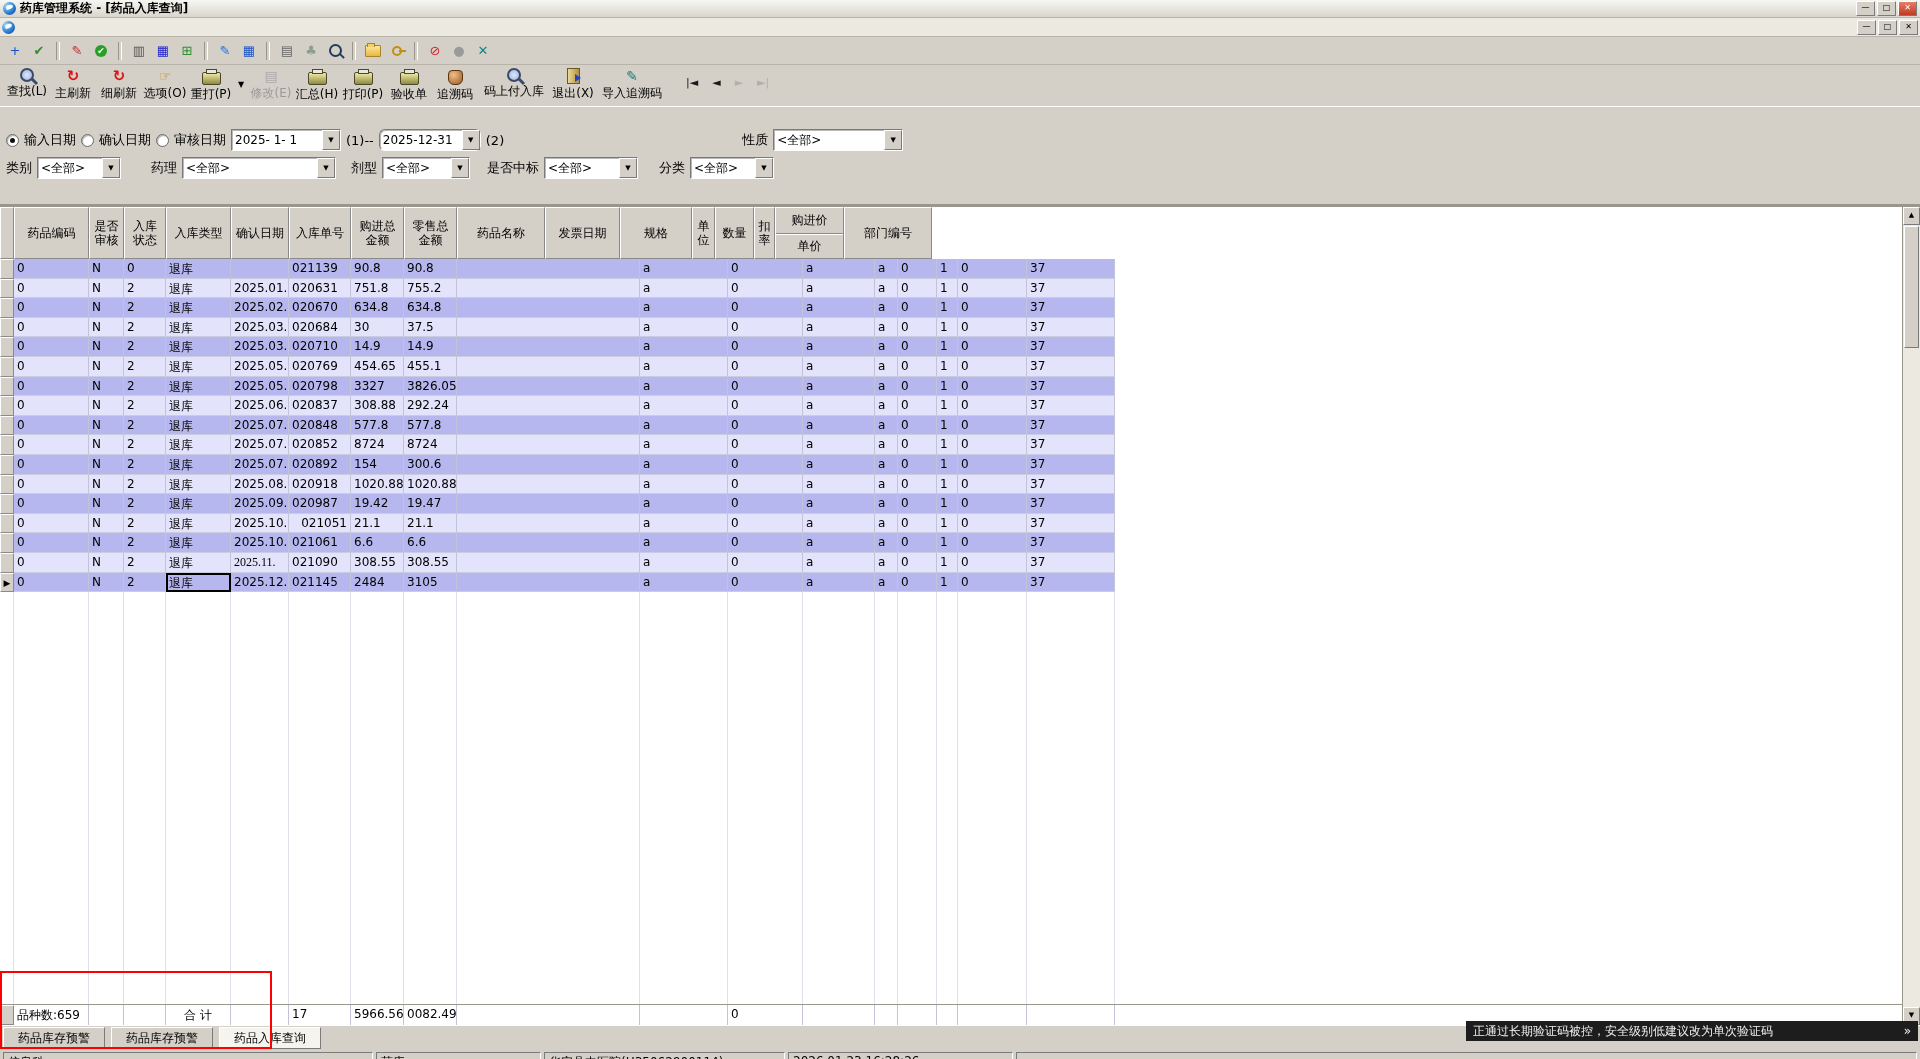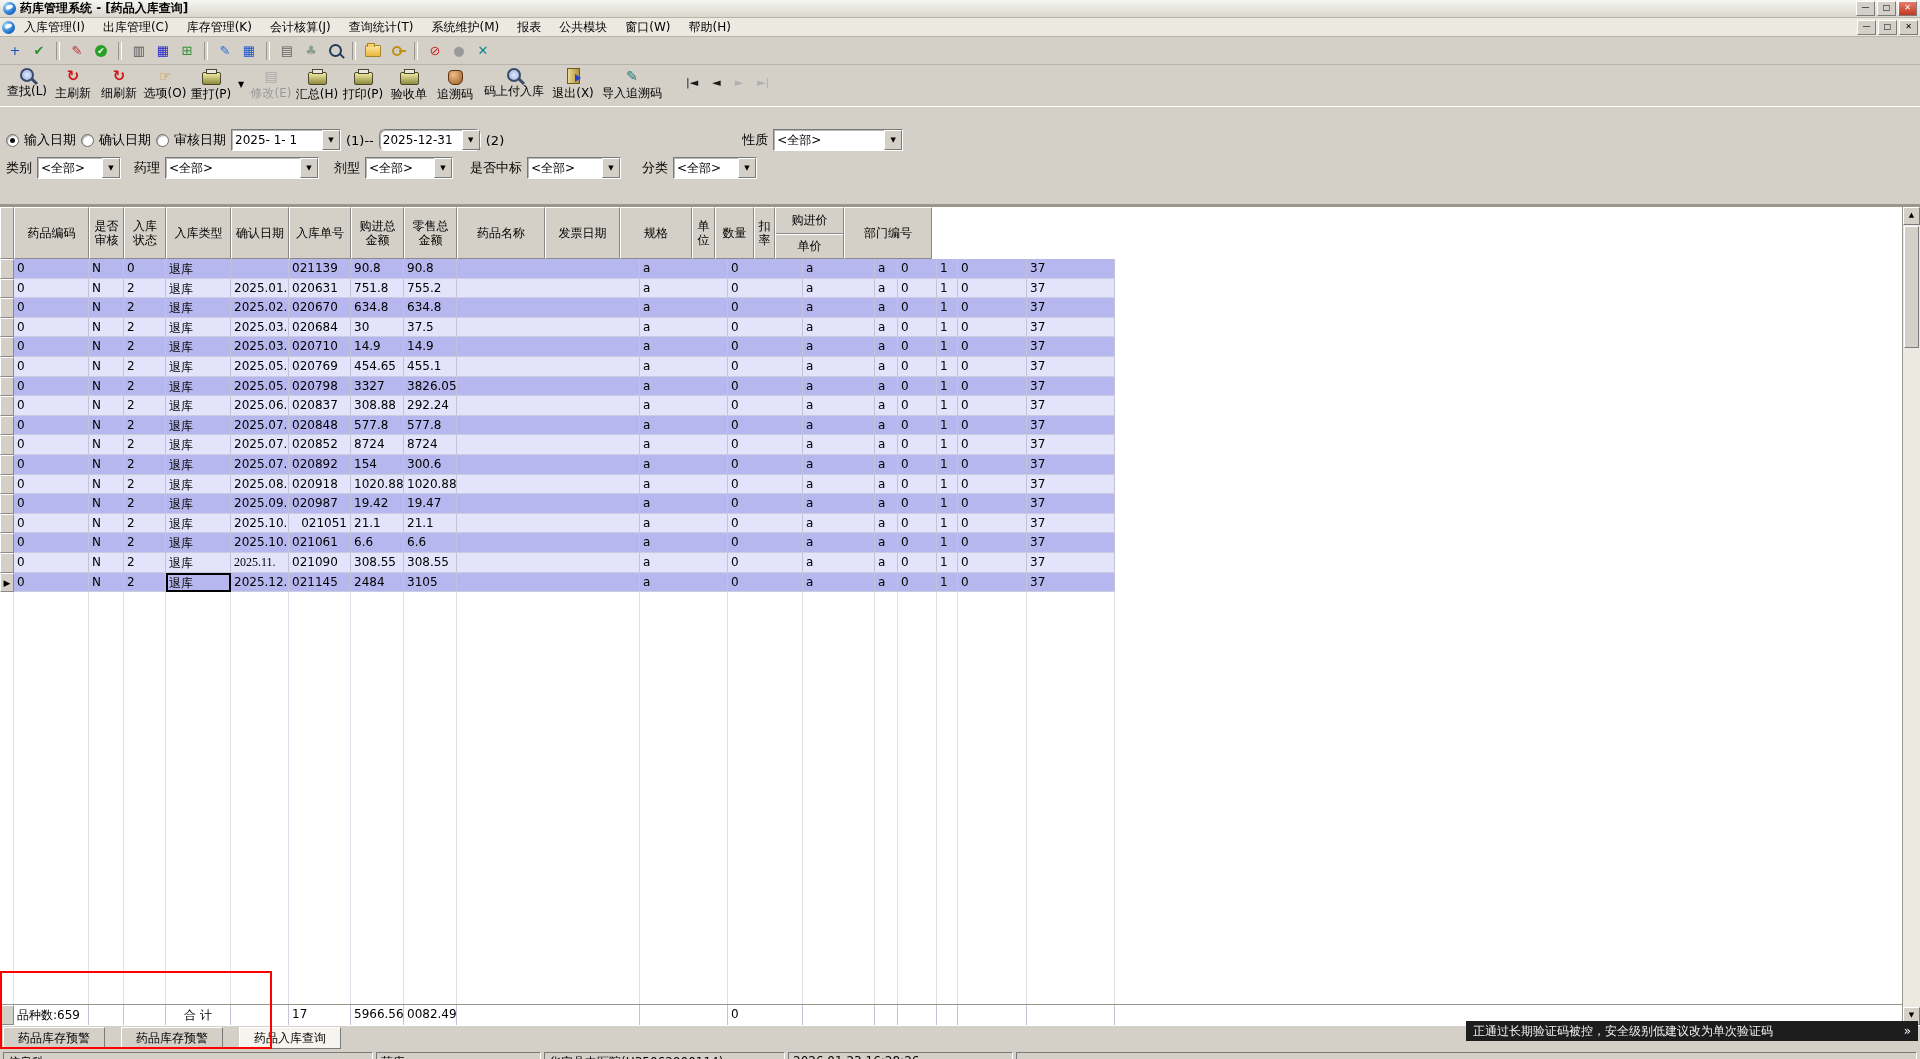--- a/index.html
+++ b/index.html
@@ -94,21 +94,21 @@
   .scell{flex:0 0 auto;box-sizing:border-box;border-right:1px solid #c2c2d8;background:#fff;
     padding:2px 3px 0 3px;white-space:nowrap;overflow:visible;font-size:12px;}
   .scell.ind{background:#d4d0c8;border:1px solid;border-color:#fff #8a8a8a #8a8a8a #fff;}
   .scell.center{text-align:center;}
   .vscroll{position:absolute;top:0;right:0;bottom:0;width:17px;background:#ece9e0;border-left:1px solid #9a968c;display:flex;flex-direction:column;}
   .varrow{height:16px;background:#d4d0c8;border:1px solid;border-color:#fff #7a7a7a #7a7a7a #fff;font-size:7px;text-align:center;line-height:14px;}
   .vthumb{height:120px;margin:1px;background:#d4d0c8;border:1px solid;border-color:#fff #7a7a7a #7a7a7a #fff;}
   .vtrack{flex:1;}
 
   
-  .tabsrow{height:22px;background:#d4d0c8;display:flex;align-items:stretch;gap:16px;padding:1px 0 1px 3px;border-top:1px solid #fff;}
+  .tabsrow{height:22px;background:#d4d0c8;display:flex;align-items:stretch;gap:6px;padding:1px 0 1px 3px;border-top:1px solid #fff;}
   .btab{padding:0 14px;display:flex;align-items:center;background:#d4d0c8;border:1px solid;border-color:#fff #7a7a7a #7a7a7a #fff;font-size:12px;white-space:nowrap;}
   .btab.active{background:#f6f4ee;font-weight:normal;}
 
   
   .statusbar{height:22px;background:#d4d0c8;display:flex;gap:3px;padding:2px 3px;box-sizing:border-box;}
   .spanel{border:1px solid;border-color:#7a7a7a #fff #fff #7a7a7a;padding:1px 4px;white-space:nowrap;overflow:hidden;font-size:12px;box-sizing:border-box;}
 
   
   .tooltip{position:absolute;left:1466px;top:1021px;width:452px;height:20px;background:#1d1d1d;color:#f0f0f0;
     display:flex;align-items:center;justify-content:space-between;padding:0 7px;box-sizing:border-box;font-size:12px;z-index:60;white-space:nowrap;overflow:hidden;}
@@ -124,32 +124,20 @@
     <span class="titletext">药库管理系统 - [药品入库查询]</span>
     <span class="winbtns">
       <span class="wbtn out">—</span>
       <span class="wbtn out">□</span>
       <span class="wbtn out close">✕</span>
     </span>
   </div>
 
   <div class="menubar">
     <span class="applogo"></span>
-    <span id="menu-items" style="display:flex;">
-        <span class="menu-item">入库管理(I)</span>
-        <span class="menu-item">出库管理(C)</span>
-        <span class="menu-item">库存管理(K)</span>
-        <span class="menu-item">会计核算(J)</span>
-        <span class="menu-item">查询统计(T)</span>
-        <span class="menu-item">系统维护(M)</span>
-        <span class="menu-item">报表</span>
-        <span class="menu-item">公共模块</span>
-        <span class="menu-item">窗口(W)</span>
-        <span class="menu-item">帮助(H)</span>
-      </span>
     <span class="mdibtns" id="mdi-btns">
         <span class="wbtn out">—</span>
         <span class="wbtn out">□</span>
         <span class="wbtn out">✕</span>
       </span>
   </div>
 
   <div class="toolbar1" id="toolbar1">
       <span class="tbi">
         <span class="ch" style="color: rgb(26, 82, 200);">+</span>
@@ -297,21 +285,21 @@
         <span class="val">&lt;全部&gt;</span>
         <span class="cbtn">▼</span>
       </span>
     </div>
     <div class="frow" style="margin-top:4px;">
       <span class="flabel">类别</span>
       <span class="combo w80">
         <span class="val">&lt;全部&gt;</span>
         <span class="cbtn">▼</span>
       </span>
-      <span class="flabel" style="margin-left:8px;">药理</span>
+      <span class="flabel" style="margin-left:25px;">药理</span>
       <span class="combo w150">
         <span class="val">&lt;全部&gt;</span>
         <span class="cbtn">▼</span>
       </span>
       <span class="flabel" style="margin-left:10px;">剂型</span>
       <span class="combo w85">
         <span class="val">&lt;全部&gt;</span>
         <span class="cbtn">▼</span>
       </span>
       <span class="flabel" style="margin-left:12px;">是否中标</span>

